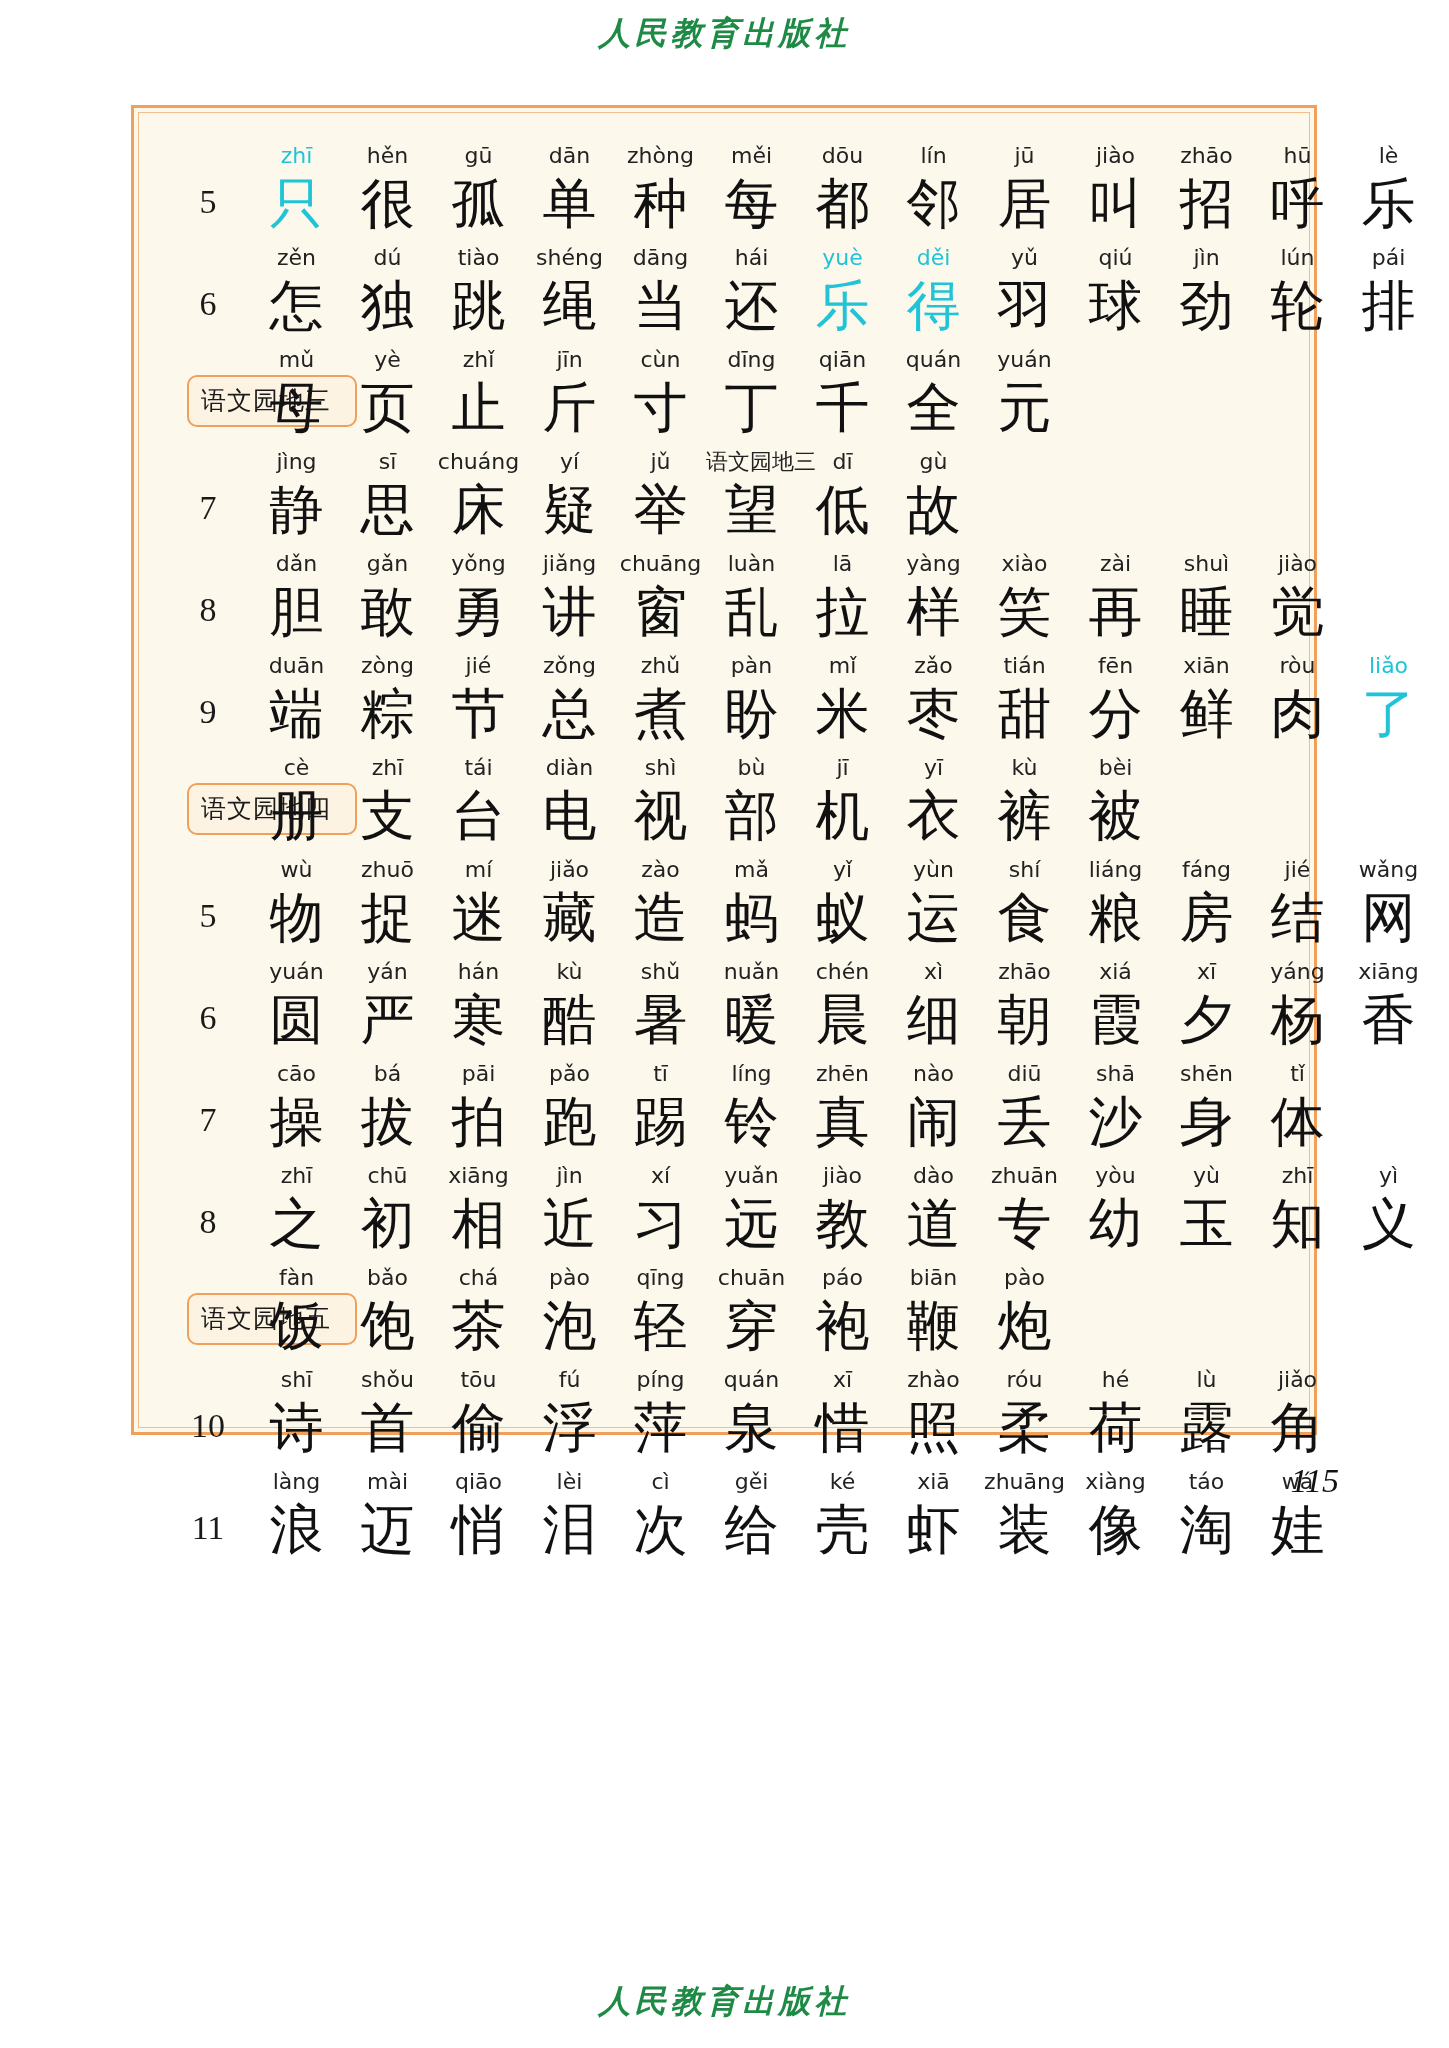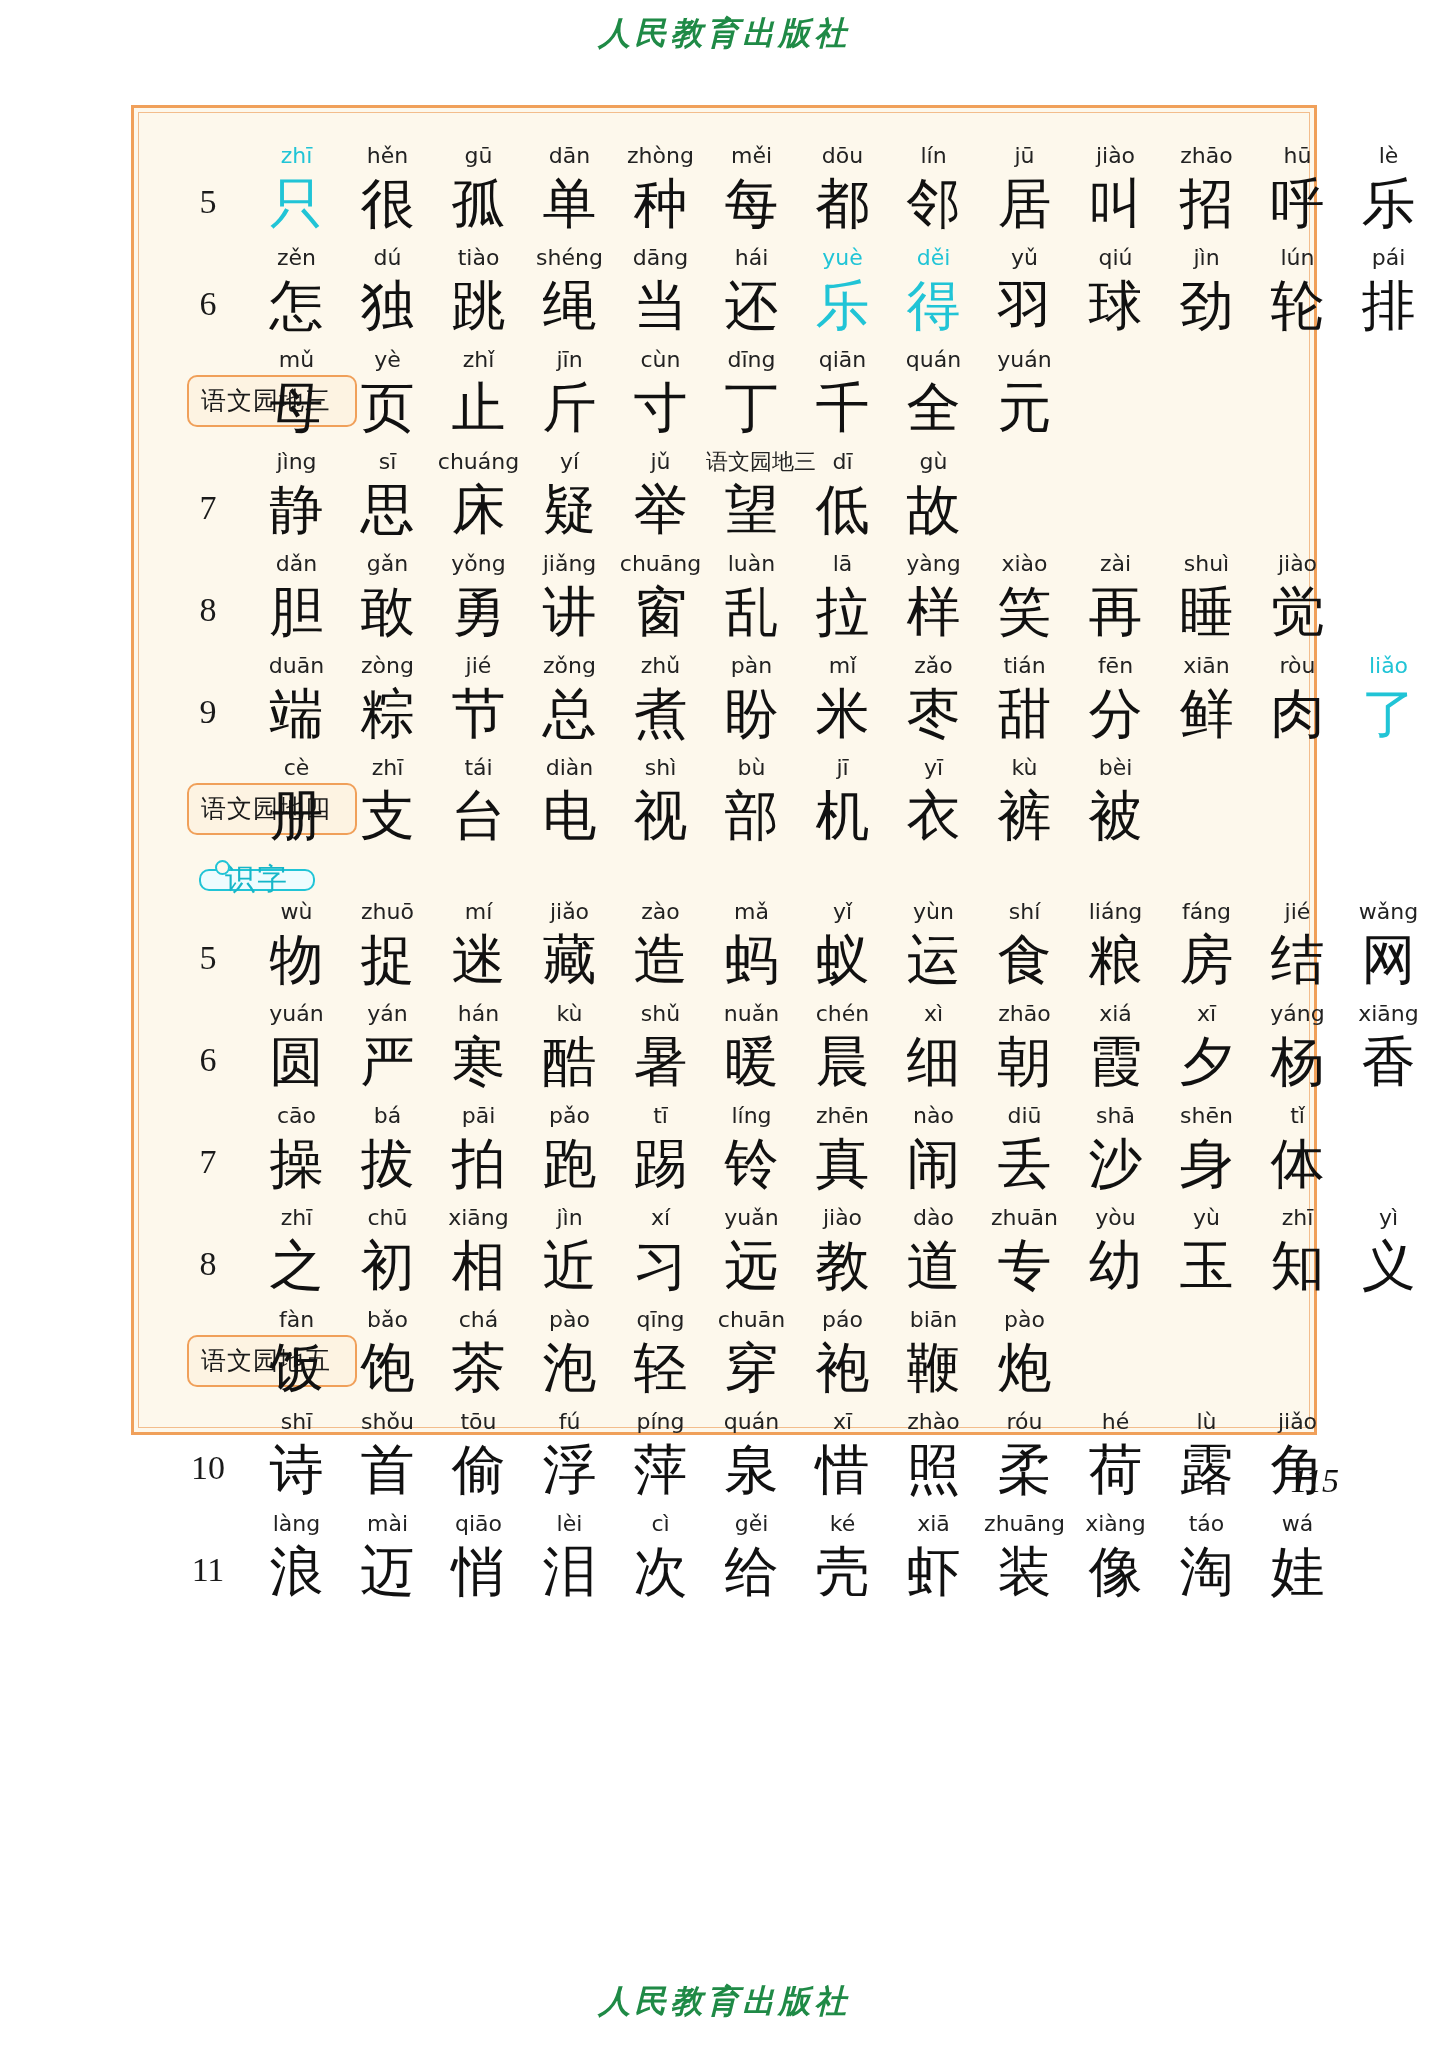--- a/index.html
+++ b/index.html
@@ -496,23 +496,20 @@
                 <div class="hz">裤</div>
               </div>
               <div class="cell">
                 <div class="py">bèi</div>
                 <div class="hz">被</div>
               </div>
             </div>
           </div>
         </div>
 
-      <div class="tab-row">
-        <span class="section-tab">识字</span>
-      </div>
 
       <div id="rows-2">
           <div class="row">
             <div class="row-label">5</div>
             <div class="cells">
               <div class="cell">
                 <div class="py">wù</div>
                 <div class="hz">物</div>
               </div>
               <div class="cell">

